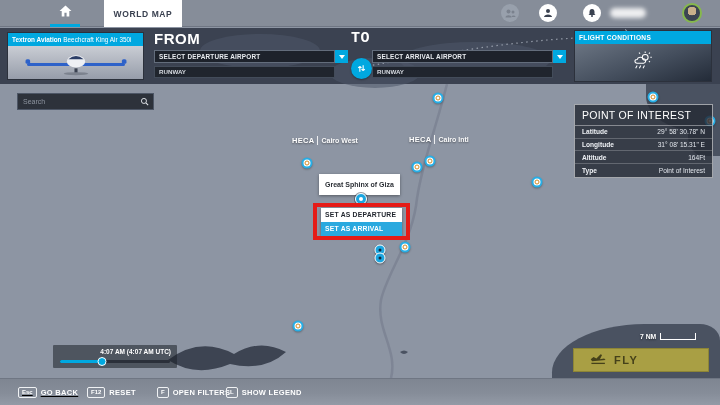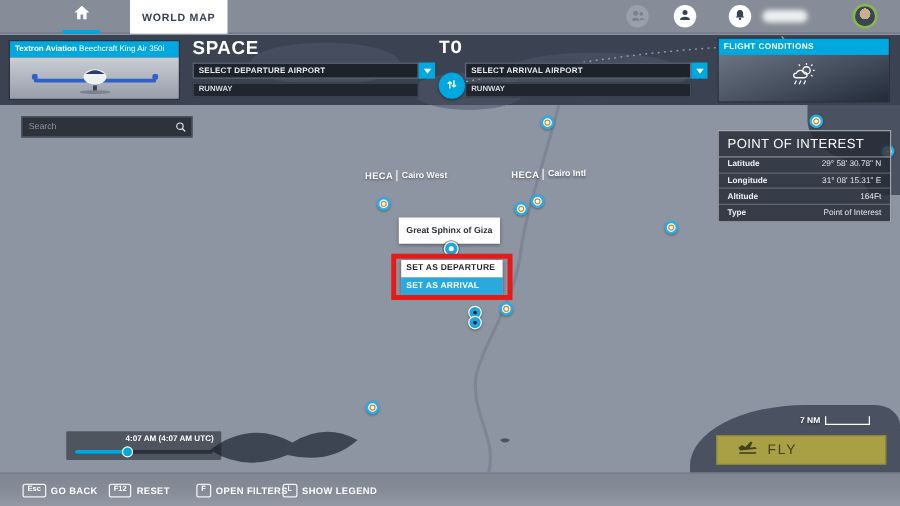--- a/index.html
+++ b/index.html
@@ -80,21 +80,21 @@
   .poi-row { height:12.7px; display:flex; align-items:center; justify-content:space-between; padding:0 7px; border-bottom:1px solid rgba(255,255,255,.22); }
   .poi-row:last-child { border-bottom:none; }
   .poi-row .lbl { color:#eef1f5; font-size:6.6px; font-weight:bold; }
   .poi-row .val { color:#e2e6ec; font-size:6.6px; }
 
   .scale-wrap { position:absolute; left:640px; top:249px; display:flex; align-items:flex-end; gap:4px; z-index:5; color:#fff; text-shadow:0 1px 2px rgba(0,0,0,.5); }
   .scale-txt { font-size:6.8px; font-weight:bold; }
   .scale-bar { width:36px; height:7px; border-left:1.5px solid #fff; border-right:1.5px solid #fff; border-bottom:1.5px solid #fff; }
 
   .fly-btn { position:absolute; left:573px; top:264px; width:136px; height:24px; background:#a99f44; border:1px solid #8d8536; display:flex; align-items:center; padding-left:16px; gap:7px; z-index:5; cursor:pointer; }
-  .fly-txt { font-size:11px; font-weight:normal; color:#45411a; letter-spacing:1.5px; }
+  .fly-txt { font-size:11px; font-weight:bold; color:#45411a; letter-spacing:1.5px; }
 
   .time-box { position:absolute; left:53px; top:261px; width:124px; height:23px; background:rgba(28,32,40,.55); border-radius:1px; z-index:5; }
   .time-txt { text-align:right; padding:3px 6px 0 0; color:#fff; font-size:6.5px; font-weight:bold; }
   .time-track { position:absolute; left:7px; right:7px; top:15px; height:3px; background:#2b303a; border-radius:2px; }
   .time-fill { position:absolute; left:0; top:0; height:3px; width:38%; background:#00a8e0; border-radius:2px; }
   .time-knob { position:absolute; left:38%; top:-3px; width:9px; height:9px; border-radius:50%; background:#00a8e0; border:1.5px solid #fff; transform:translateX(-50%); cursor:pointer; }
 
   
   .bottombar { position:absolute; left:0; top:378px; width:720px; height:27px; background:linear-gradient(#7f8692 0%, #868d99 55%, #939aa6 100%); border-top:1px solid #6f7683; z-index:20; }
   .kb-item { position:absolute; top:0; height:27px; display:flex; align-items:center; gap:4px; cursor:pointer; }
@@ -168,21 +168,21 @@
           <rect x="130" y="12" width="6" height="6" rx="2" fill="#2e62c9"></rect>
           <ellipse cx="70" cy="15" rx="12" ry="8" fill="#eef0f4"></ellipse>
           <path d="M60 12 Q70 4 80 12 Z" fill="#2b3d66"></path>
           <rect x="68" y="24" width="4" height="6" fill="#3a4150"></rect>
           <ellipse cx="70" cy="31" rx="16" ry="2" fill="#7c828e"></ellipse>
         </svg>
       </div>
     </div>
 
     <div class="group-from">
-      <div class="ft-label">SPACE</div>
+      <div class="ft-label">FROM</div>
       <div class="selrow">
         <div class="selbox">SELECT DEPARTURE AIRPORT</div>
         <div class="chevbtn">
             <i class="chev"></i>
           </div>
       </div>
       <div class="runwayrow">RUNWAY</div>
     </div>
 
     <div class="swap-btn">
@@ -339,21 +339,21 @@
     <div class="time-box">
       <div class="time-txt">4:07 AM (4:07 AM UTC)</div>
       <div class="time-track">
         <div class="time-fill"></div>
         <div class="time-knob"></div>
       </div>
     </div>
   </section>
 
   <footer class="bottombar">
-    <div class="kb-item" style="left:18px;">
+    <div class="kb-item" style="left:18px;text-decoration:underline;">
       <span class="kb-key">Esc</span>
       <span class="kb-lbl">GO BACK</span>
     </div>
     <div class="kb-item" style="left:87px;">
       <span class="kb-key">F12</span>
       <span class="kb-lbl">RESET</span>
     </div>
     <div class="kb-item" style="left:157px;">
       <span class="kb-key">F</span>
       <span class="kb-lbl">OPEN FILTERS</span>

